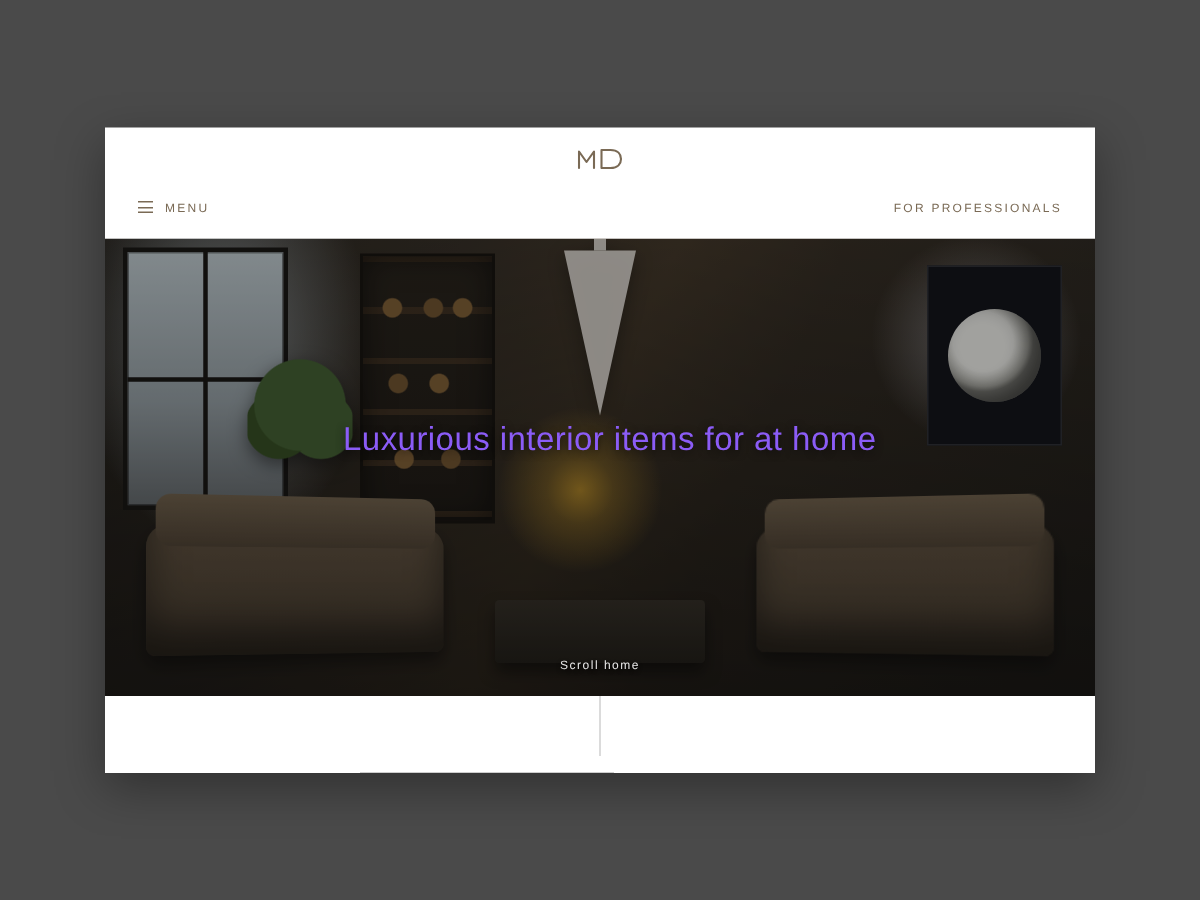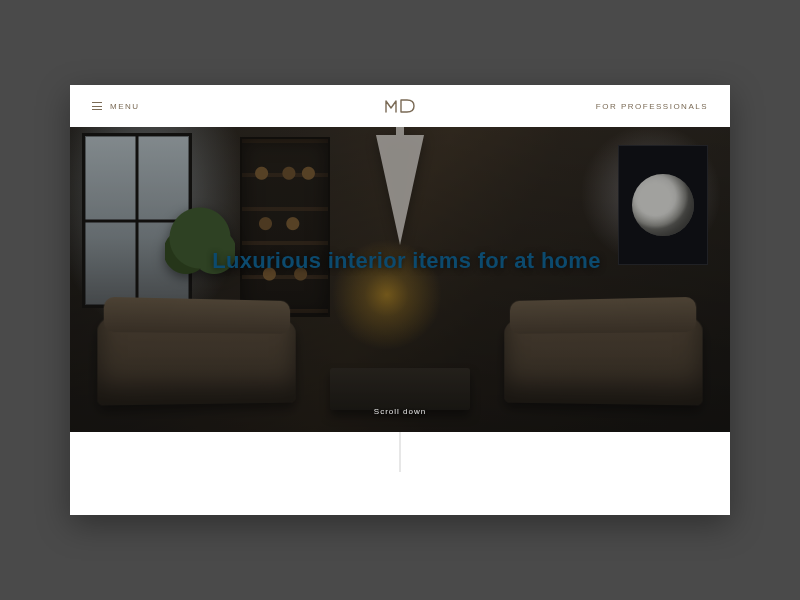--- a/index.html
+++ b/index.html
@@ -19,20 +19,21 @@
     display: flex;
     flex-direction: column;
     position: relative;
   }
   .topbar {
     height: 42px;
     display: flex;
     align-items: center;
     justify-content: space-between;
     padding: 0 22px;
+    margin-top: 32px;
   }
   .menu-group {
     display: flex;
     align-items: center;
     gap: 8px;
     color: #7a6a55;
     font-size: 8px;
     letter-spacing: 1.5px;
     cursor: pointer;
   }
@@ -192,23 +193,23 @@
   .hero-overlay{
     position:absolute; inset:0;
     background: rgba(12,12,12,0.32);
   }
   .hero-title {
     position: absolute;
     left: 13px; right: 0;
     top: 44%;
     transform: translateY(-50%);
     text-align: center;
-    color: #0c4a6e;
+    color: #8b5cf6;
     font-size: 22px;
-    font-weight: 700;
+    font-weight: 400;
     letter-spacing: 0.3px;
     text-shadow: 0 1px 6px rgba(0,0,0,0.6);
     pointer-events: none;
   }
   .scroll-down {
     position: absolute;
     left: 50%;
     bottom: 16px;
     transform: translateX(-50%);
     color: rgba(255,255,255,0.9);
@@ -263,20 +264,20 @@
       <div class="fire-hood"></div>
       <div class="moon-art"></div>
       <div class="sofa-l"></div>
       <div class="sofa-r"></div>
       <div class="coffee-table"></div>
     </div>
     <div class="hero-overlay"></div>
 
     <h1 class="hero-title">Luxurious interior items for at home</h1>
 
-    <div class="scroll-down">Scroll down</div>
+    <div class="scroll-down">Scroll home</div>
   </div>
 
   <div class="bottom-area">
     <div class="divider"></div>
   </div>
 
 </div>
 
 </body></html>

